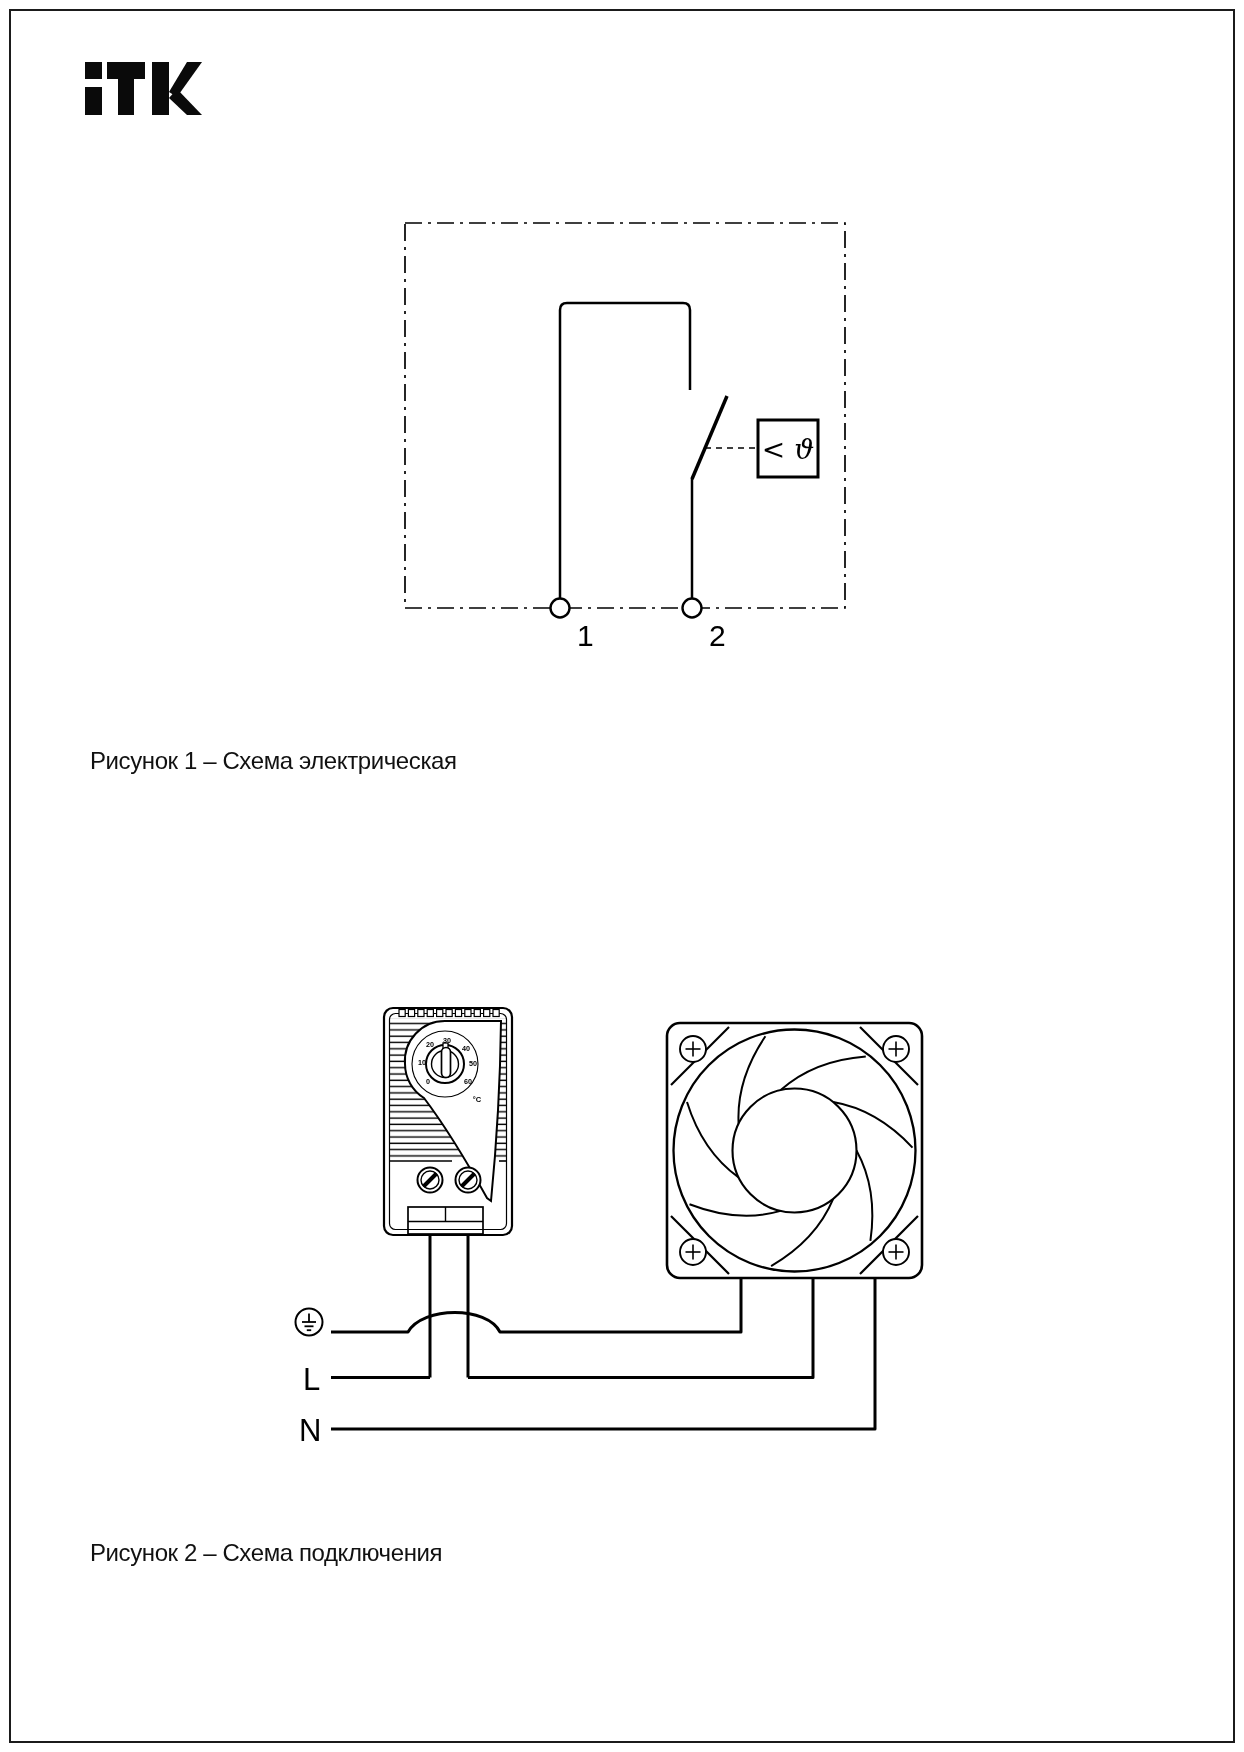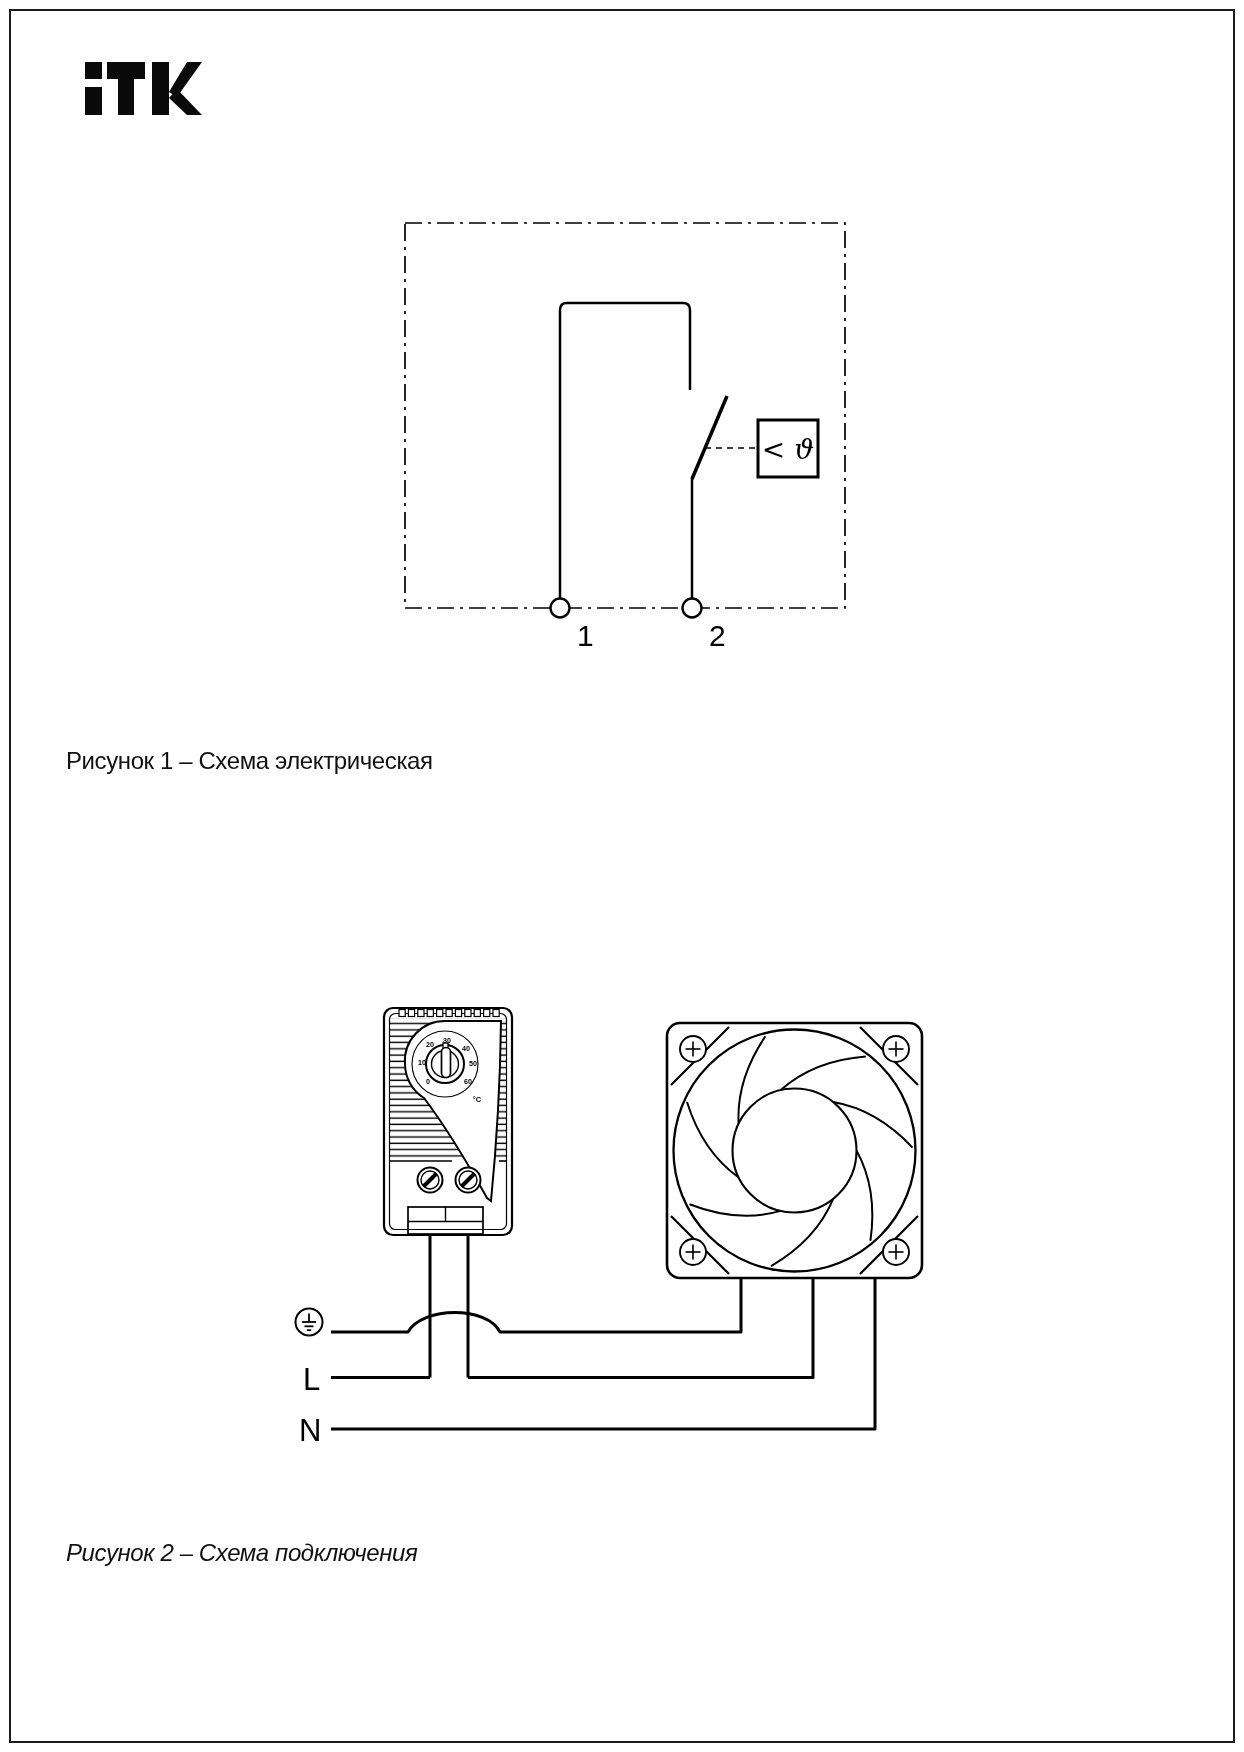--- a/index.html
+++ b/index.html
@@ -13,21 +13,21 @@
   }
   .page-border{
     position:absolute;
     left:9px;top:9px;right:9px;bottom:9px;
     border:2px solid #1b1b1b;
     pointer-events:none;
   }
   .abs{position:absolute;}
   .caption{
     position:absolute;
-    left:66px;
+    left:90px;
     font-size:24px;
     line-height:37px;
     letter-spacing:-0.4px;
     color:#111;
     white-space:nowrap;
   }
   svg text{font-family:"Liberation Sans",sans-serif;fill:#000;}
   .sensor-label{font-family:"DejaVu Serif",serif;font-style:italic;}
   .dial-num{font-weight:bold;}
 </style>
@@ -199,16 +199,16 @@
         <circle cx="693" cy="1252" r="13" stroke-width="1.9"></circle>
         <line x1="685.5" y1="1252" x2="700.5" y2="1252" stroke-width="1.6"></line>
         <line x1="693" y1="1244.5" x2="693" y2="1259.5" stroke-width="1.6"></line>
         <circle cx="896" cy="1252" r="13" stroke-width="1.9"></circle>
         <line x1="888.5" y1="1252" x2="903.5" y2="1252" stroke-width="1.6"></line>
         <line x1="896" y1="1244.5" x2="896" y2="1259.5" stroke-width="1.6"></line>
       </g>
     </g>
   </svg>
 
-  <div class="caption" style="top:1534px;font-style:italic;">
+  <div class="caption" style="top:1534px;">
     <div>Рисунок 2 – Схема подключения</div>
   </div>
 </div>
 
 </body></html>

